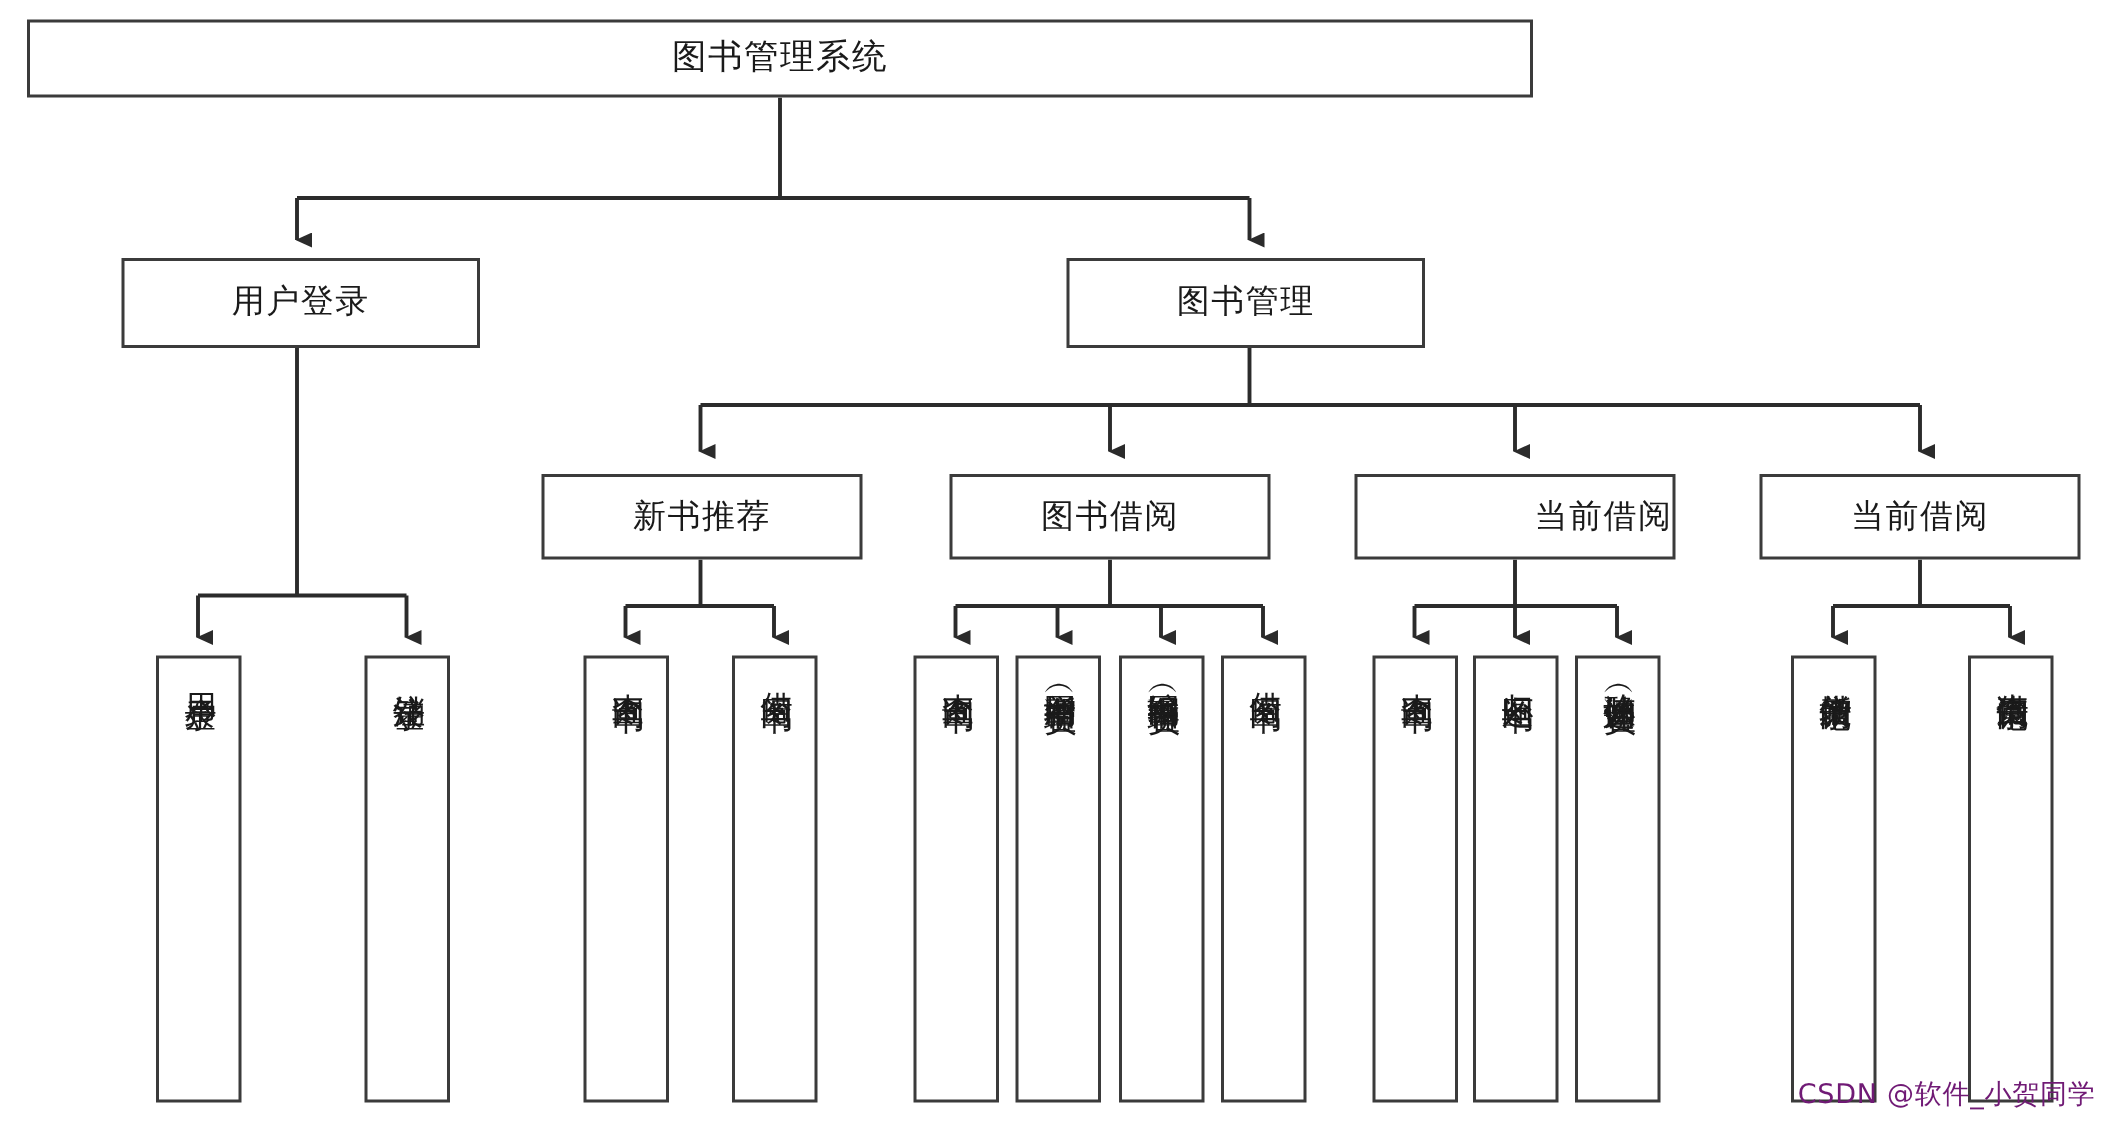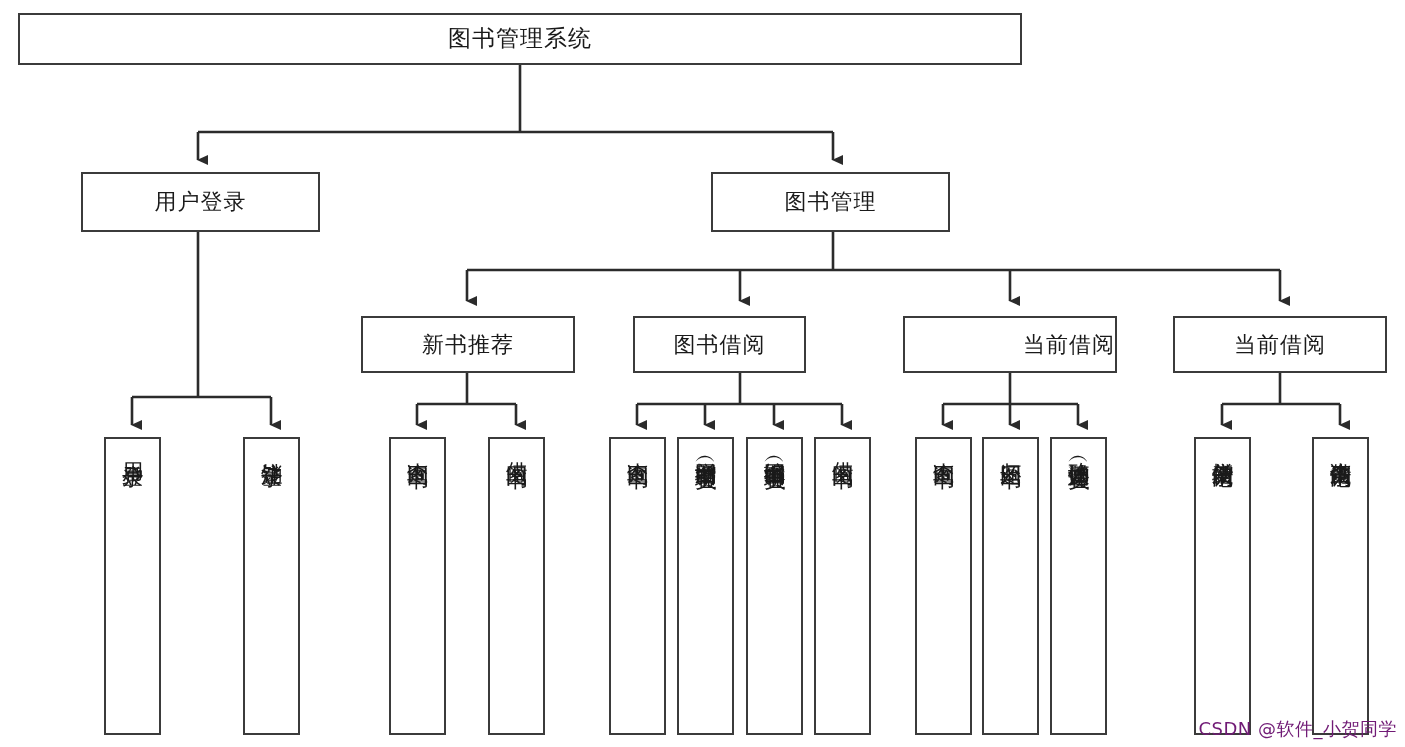--- a/index.html
+++ b/index.html
@@ -142,21 +142,21 @@
   <div class="node h" style="left:81px; top:172px; width:239px; height:60px;">
     <span class="lbl">用户登录</span>
   </div>
   <div class="node h" style="left:711px; top:172px; width:239px; height:60px;">
     <span class="lbl">图书管理</span>
   </div>
 
   <div class="node h" style="left:361px; top:316px; width:214px; height:57px;">
     <span class="lbl">新书推荐</span>
   </div>
-  <div class="node h" style="left:633px; top:316px; width:173px; height:57px;">
+  <div class="node h" style="left:633px; top:316px; width:214px; height:57px;">
     <span class="lbl">图书借阅</span>
   </div>
   <div class="node h" style="left:903px; top:316px; width:214px; height:57px;justify-content:flex-end;">
     <span class="lbl">当前借阅</span>
   </div>
   <div class="node h" style="left:1173px; top:316px; width:214px; height:57px;">
     <span class="lbl">当前借阅</span>
   </div>
 
   <div class="node v" style="left:104px; top:437px; width:57px; height:298px;">

